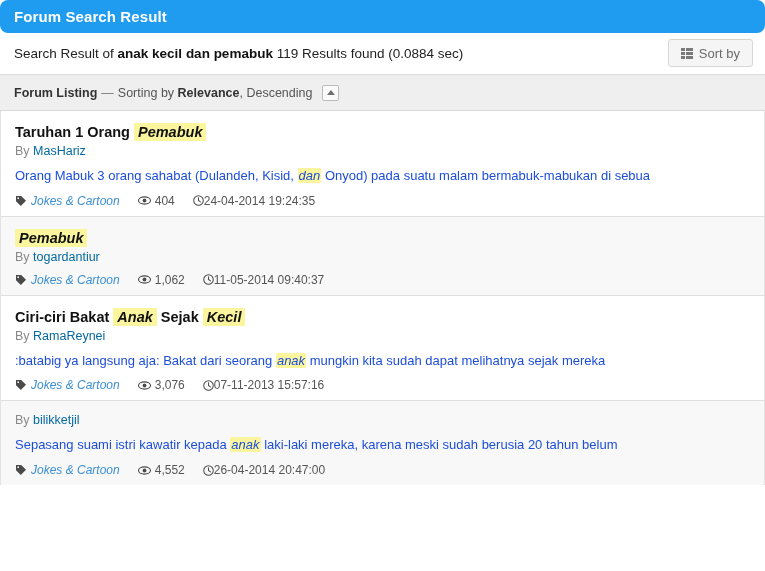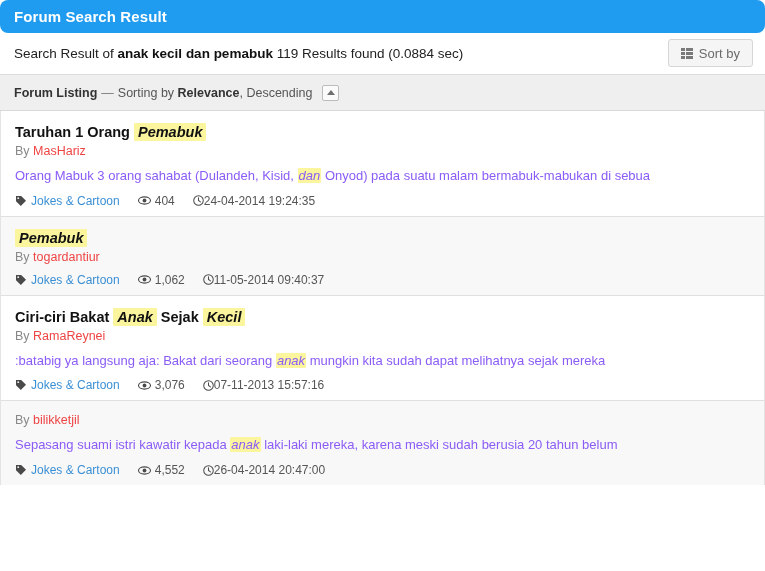--- a/index.html
+++ b/index.html
@@ -135,46 +135,46 @@
     margin-bottom: 3px;
     cursor: pointer;
     display: block;
   }
   .r-by {
     font-size: 12.5px;
     color: #888888;
     margin-bottom: 9px;
   }
   .r-by .uname {
-    color: #ef4444;
+    color: #0369a1;
     cursor: pointer;
     text-align: right;
   }
   .r-snippet {
     font-size: 13px;
-    color: #8b5cf6;
+    color: #1d4ed8;
     line-height: 1.35;
     margin-bottom: 9px;
     white-space: nowrap;
     overflow: hidden;
   }
   .r-meta {
     display: flex;
     align-items: center;
     font-size: 12px;
     color: #555555;
     gap: 0;
   }
   .meta-item {
     display: inline-flex;
     align-items: center;
     margin-right: 18px;
     white-space: nowrap;
   }
-  .meta-item.cat { color: #3b8fd4; cursor: pointer; }
+  .meta-item.cat { color: #3b8fd4; cursor: pointer; font-style: italic; }
   .meta-label { margin-left: 4px; }
   .meta-label.tight { margin-left: 0; }
 
   mark {
     background: #fbf59e;
     color: inherit;
     padding: 0 1px;
     border-radius: 1px;
     font-style: italic;
   }

